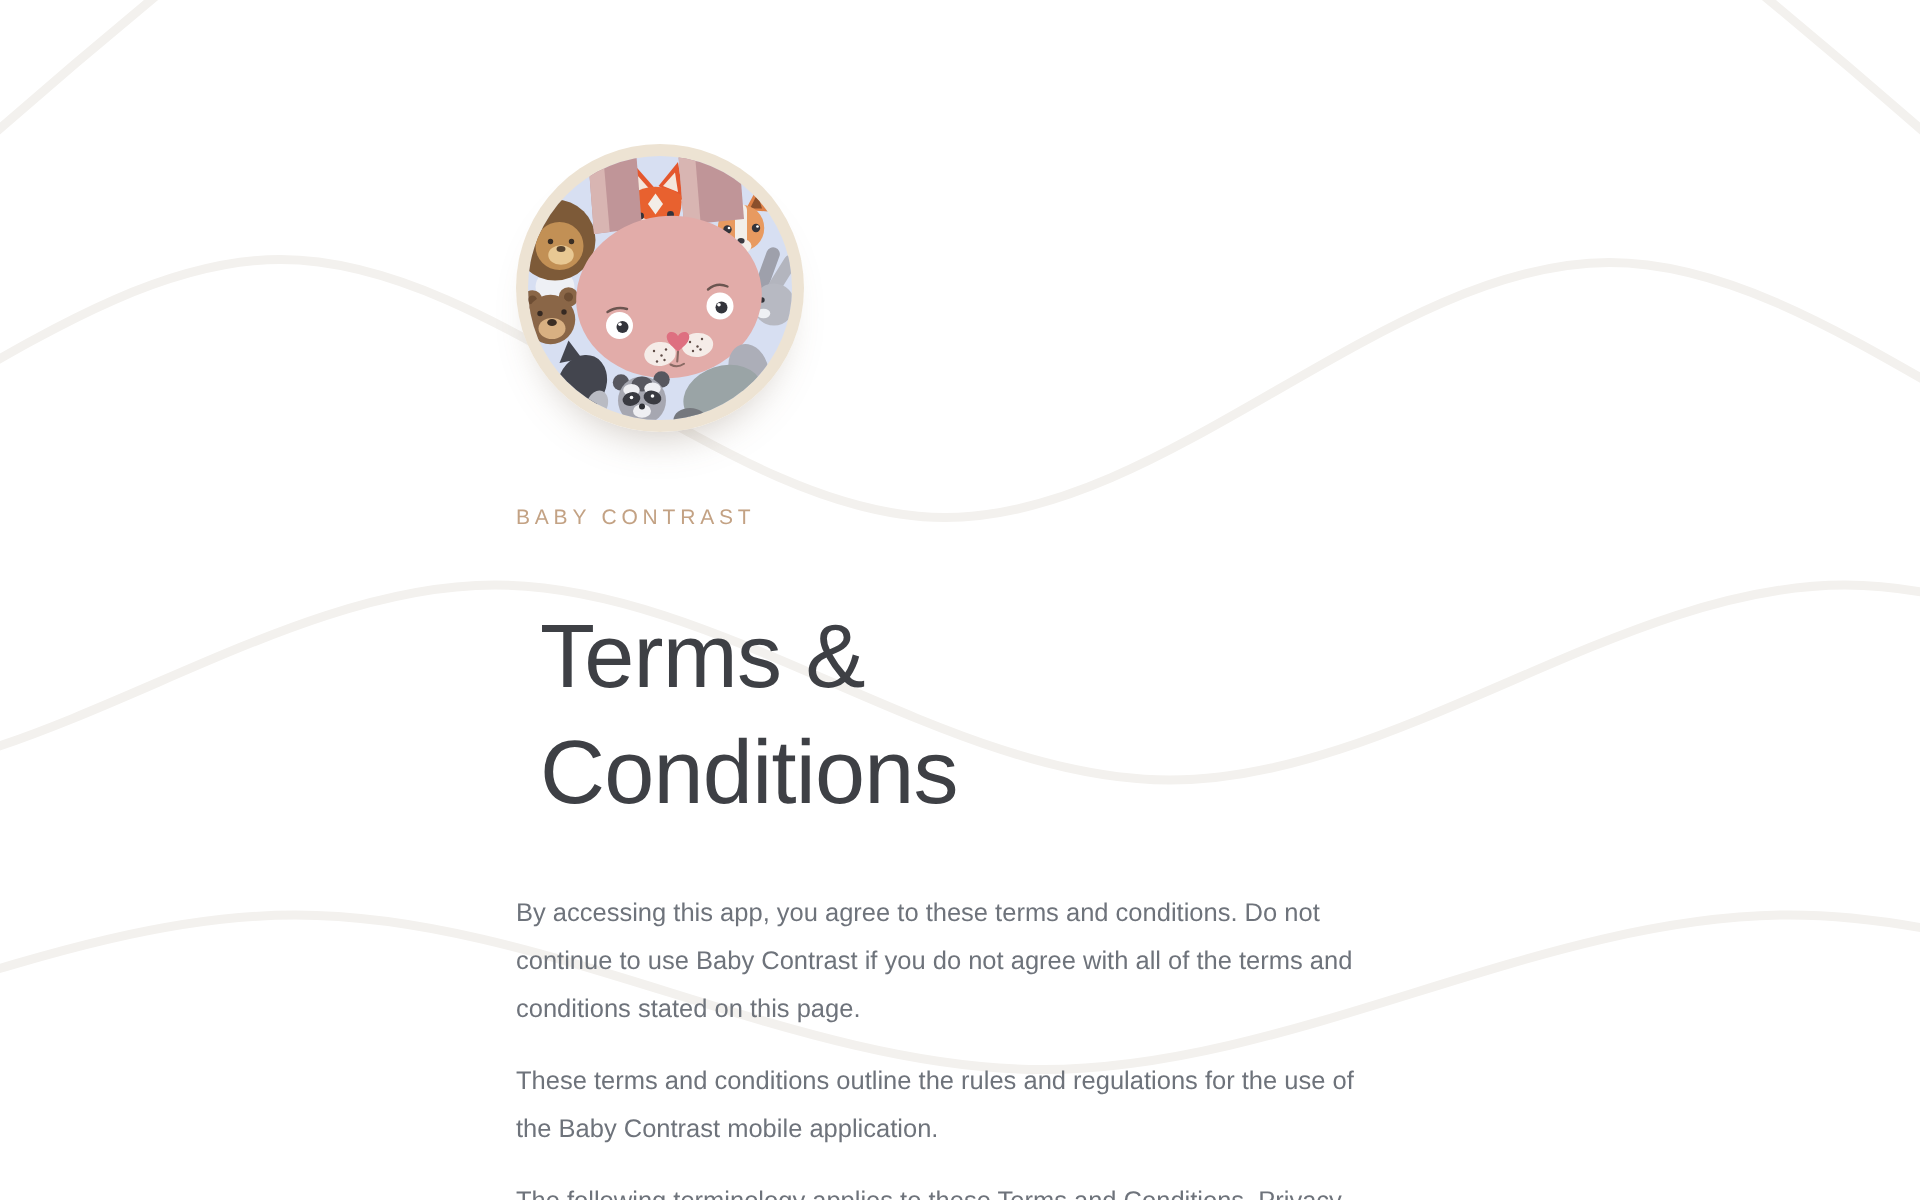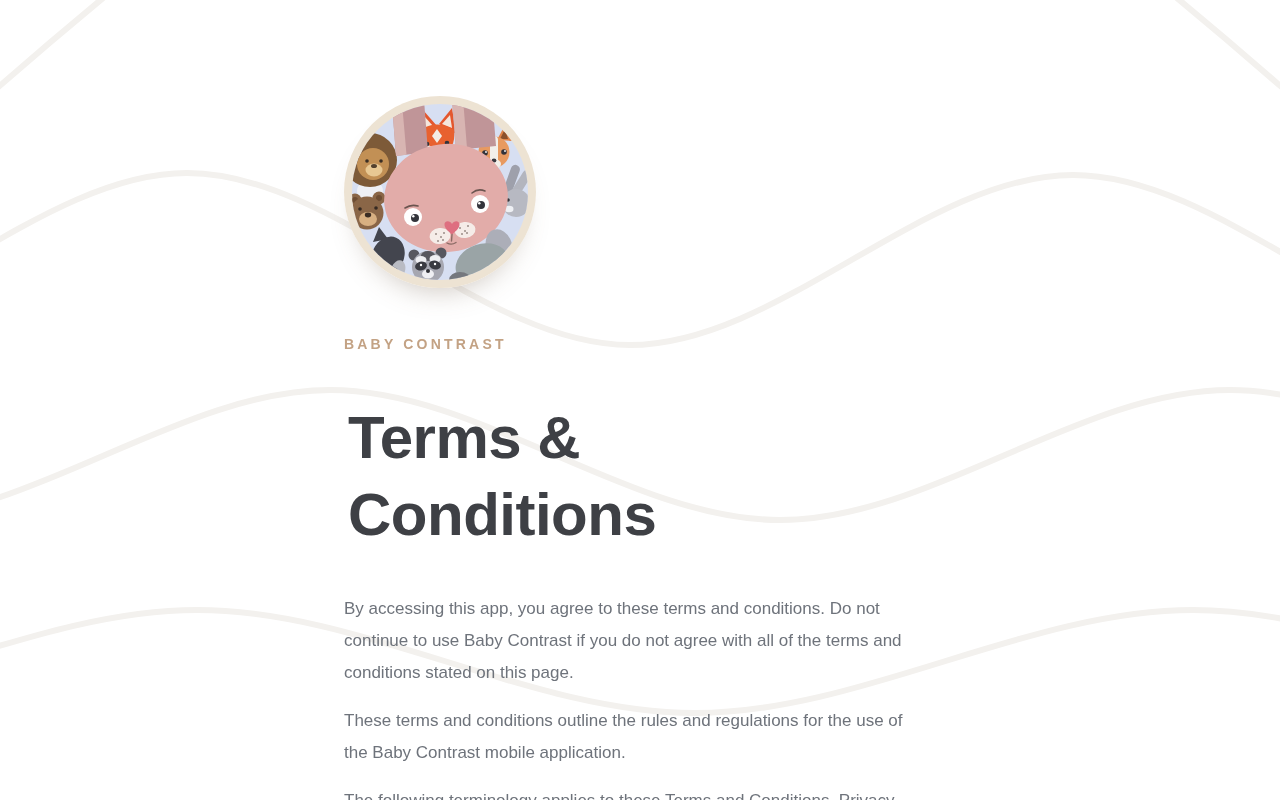--- a/index.html
+++ b/index.html
@@ -27,28 +27,28 @@
     height: 192px;
     border-radius: 50%;
     margin-bottom: 48px;
     box-shadow: 0 18px 28px -16px rgba(110, 90, 70, 0.35);
   }
   .logo-wrap svg { display: block; }
   .eyebrow {
     font-size: 14px;
     line-height: 16px;
     letter-spacing: 3.2px;
-    font-weight: 700;
+    font-weight: 400;
     color: #c3a284;
   }
   h1.title {
-    margin: 47px 0 40px 4px;
+    margin: 47px 0 40px 16px;
     font-size: 60px;
     line-height: 77px;
-    font-weight: 700;
+    font-weight: 400;
     letter-spacing: -0.5px;
     color: #3e4045;
     white-space: pre-line;
   }
   .copy p {
     margin: 0 0 16px 0;
     font-size: 17px;
     line-height: 32px;
     color: #6e737b;
     white-space: pre-line;

